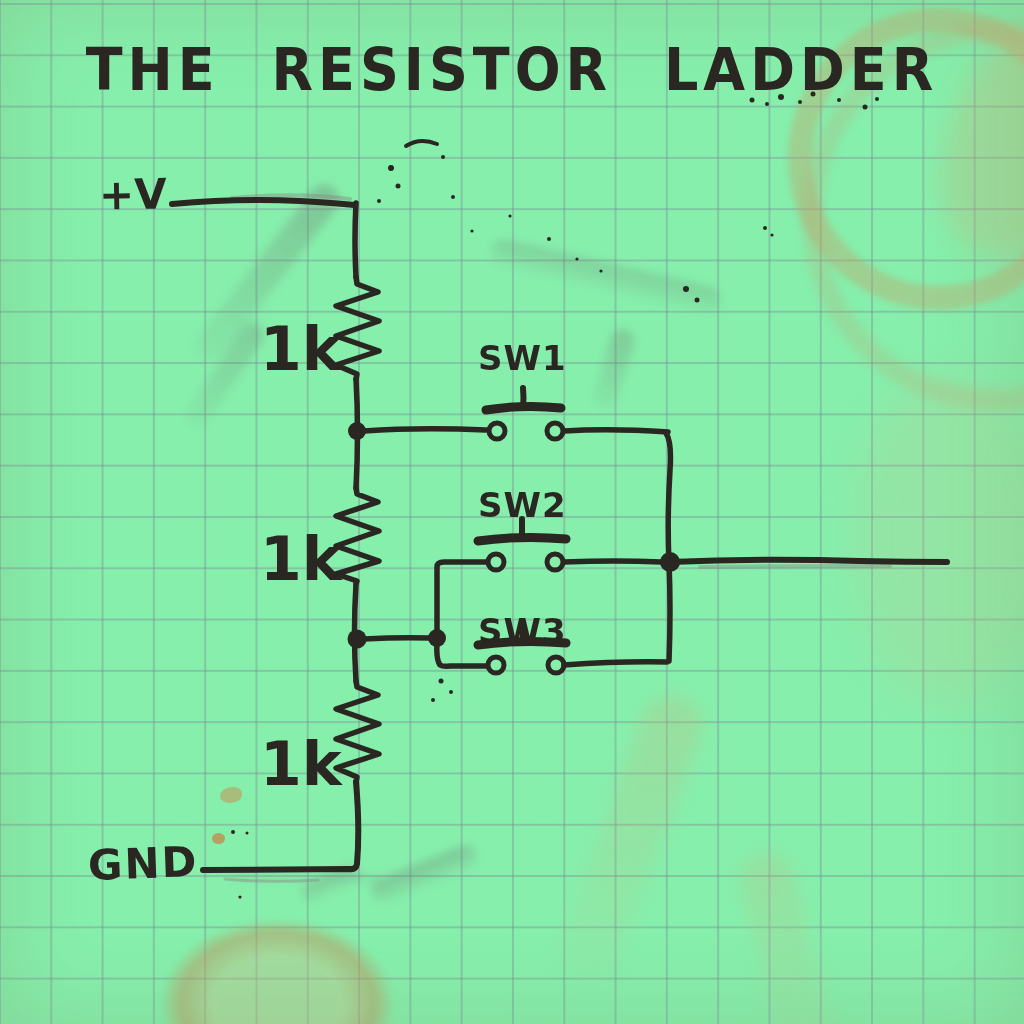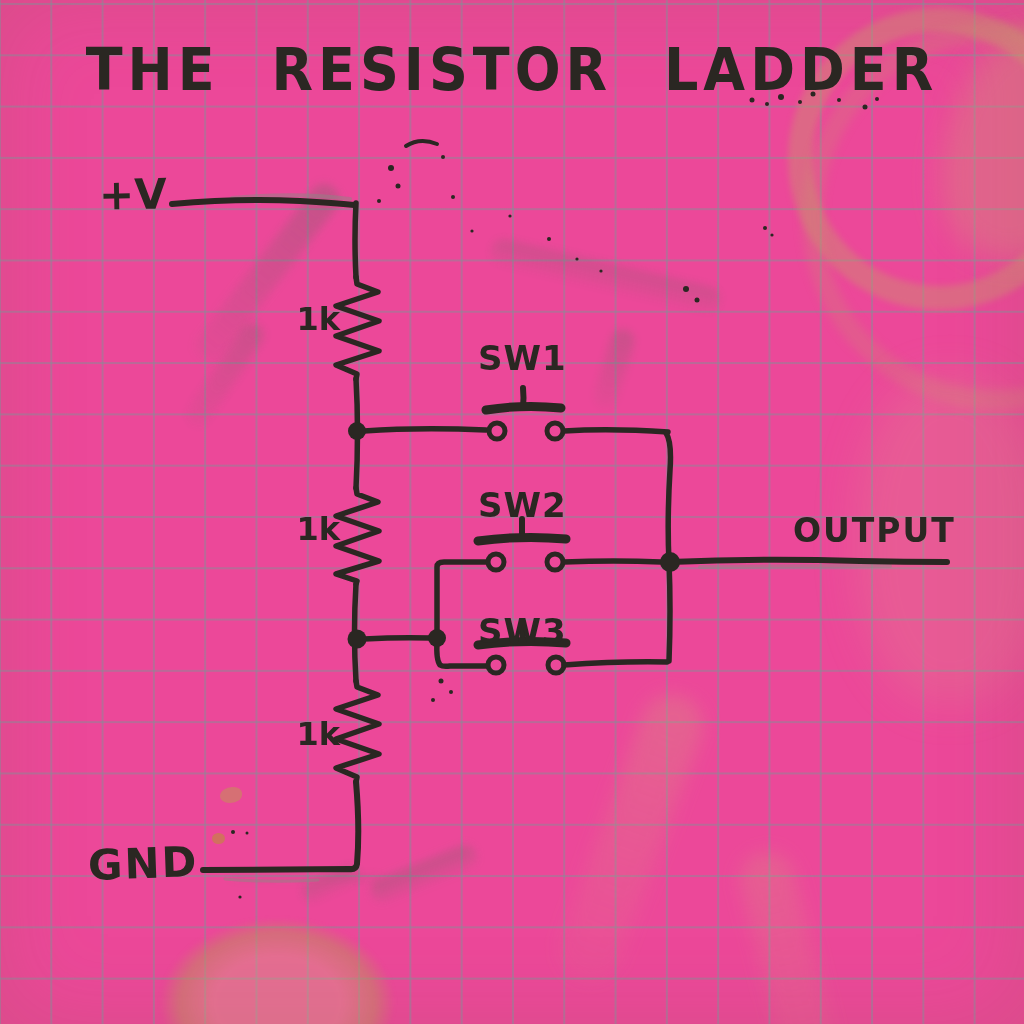--- a/index.html
+++ b/index.html
@@ -1,18 +1,18 @@
 <!DOCTYPE html>
 <html><head>
 <meta charset="utf-8">
 <style>
   html,body{margin:0;padding:0;background:#d8d2c0;}
   .stage{
     position:relative;width:1024px;height:1024px;overflow:hidden;
-    background:#ec4899;
+    background:#86efac;
     font-family:"DejaVu Sans", sans-serif;
     box-shadow:inset 0 0 90px rgba(120,100,60,0.18);
   }
   
   .grid{
     position:absolute;inset:0;
     background-image:
       linear-gradient(to right, rgba(122,148,150,0.45) 0 1.6px, transparent 1.6px),
       linear-gradient(to bottom, rgba(122,148,150,0.45) 0 1.6px, transparent 1.6px);
     background-size:51.3px 51.3px;
@@ -53,21 +53,21 @@
   .sm5{left:368px;top:862px;width:112px;height:24px;transform:rotate(-22deg);}
   .sm6{left:300px;top:874px;width:62px;height:20px;transform:rotate(-24deg);opacity:.8;}
   .sm7{left:230px;top:874px;width:150px;height:8px;transform:rotate(1deg);opacity:.55;}
   
   .label{position:absolute;color:#2a2722;font-weight:bold;line-height:1;white-space:nowrap;}
   .title{left:0;right:0;top:44px;text-align:center;font-size:54px;
     letter-spacing:5px;word-spacing:28px;transform:scaleY(1.08);}
   .plusv{left:99px;top:174px;font-size:42px;transform:rotate(-1deg);}
   .gnd{left:88px;top:843px;font-size:42px;letter-spacing:2px;transform:rotate(-2deg);}
   .outp{left:793px;top:514px;font-size:33px;letter-spacing:2px;}
-  .rv{width:80px;text-align:right;font-size:32px;}
+  .rv{width:80px;text-align:left;font-size:60px;margin-top:16px;}
   .rv1{left:260px;top:303px;}
   .rv2{left:260px;top:513px;}
   .rv3{left:260px;top:718px;}
   .sw{left:478px;width:96px;font-size:34px;letter-spacing:1px;}
   .sw1{top:341px;}
   .sw2{top:488px;}
   .sw3{top:614px;}
   svg.circuit{position:absolute;inset:0;}
 </style>
 </head>
@@ -185,21 +185,20 @@
       <circle cx="357" cy="431" r="9"></circle>
       <circle cx="357" cy="639" r="9.5"></circle>
       <circle cx="437" cy="638" r="9"></circle>
       <circle cx="670" cy="562" r="10"></circle>
     </g>
   </svg>
 
   <div class="label title">THE RESISTOR LADDER</div>
   <div class="label plusv">+V</div>
   <div class="label gnd">GND</div>
-  <div class="label outp">OUTPUT</div>
   <div class="label rv rv1">1k</div>
   <div class="label rv rv2">1k</div>
   <div class="label rv rv3">1k</div>
   <div class="label sw sw1">SW1</div>
   <div class="label sw sw2">SW2</div>
   <div class="label sw sw3">SW3</div>
 
 </div>
 
 </body></html>

